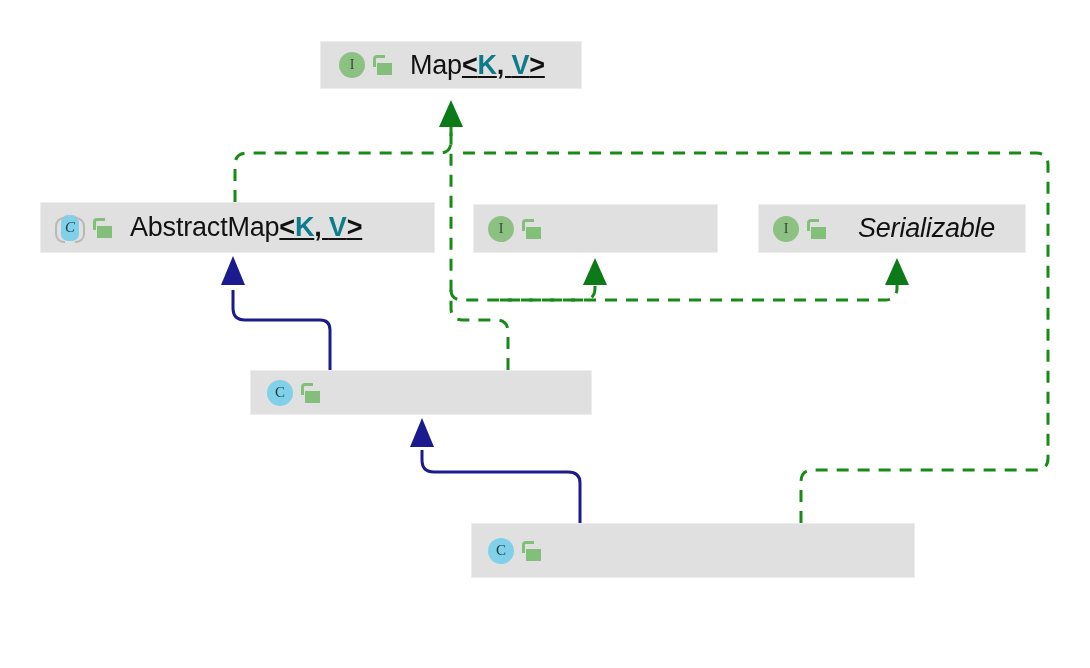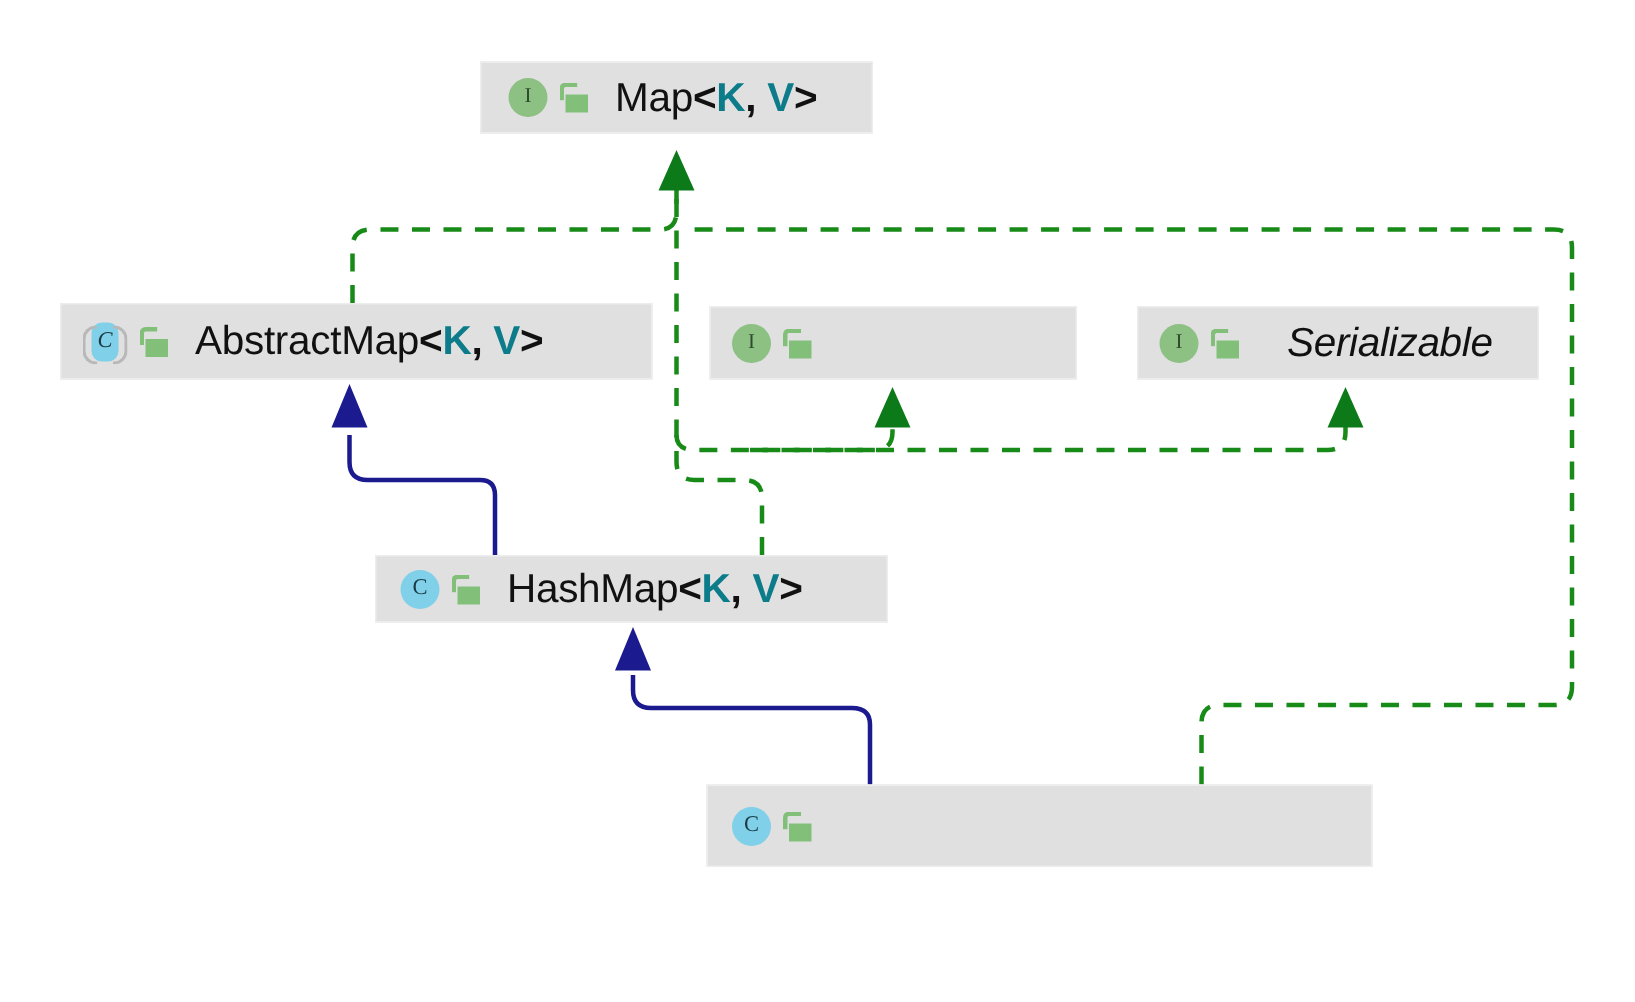--- a/index.html
+++ b/index.html
@@ -30,21 +30,21 @@
     flex:0 0 auto;
   }
   .node .label{
     font-size:27px;
     color:#111111;
     letter-spacing:-0.2px;
     line-height:1;
     flex:0 0 auto;
   }
   .node .label .gen{color:#0d7c8a;font-weight:bold;}
-  .node .label .ang{color:#111111;font-weight:bold;}
+  .node .label .ang{color:#111111;font-weight:bold;text-decoration:underline;}
 
   
   .ic-iface{
     width:26px;height:26px;border-radius:50%;
     background:#8cc183;
     display:inline-flex;align-items:center;justify-content:center;
     font-family:"Liberation Serif", serif;
     font-size:14px;color:#2f4a2c;
     flex:0 0 auto;
   }
@@ -187,23 +187,20 @@
   </div>
 
   <div class="node" style="left:250px;top:370px;width:342px;height:45px;padding-left:16px;">
     <span class="icons">
       <span class="ic-class">C</span>
       <span class="ic-lock" style="margin-left:8px;">
           <i class="shk"></i>
           <i class="body"></i>
         </span>
     </span>
-    <span class="label" style="margin-left:18px;">
-      <span>HashMap</span><span class="ang">&lt;<span class="gen">K</span>, <span class="gen">V</span>&gt;</span>
-    </span>
   </div>
 
   <div class="node" style="left:471px;top:523px;width:444px;height:55px;padding-left:16px;">
     <span class="icons">
       <span class="ic-class">C</span>
       <span class="ic-lock" style="margin-left:8px;">
           <i class="shk"></i>
           <i class="body"></i>
         </span>
     </span>

